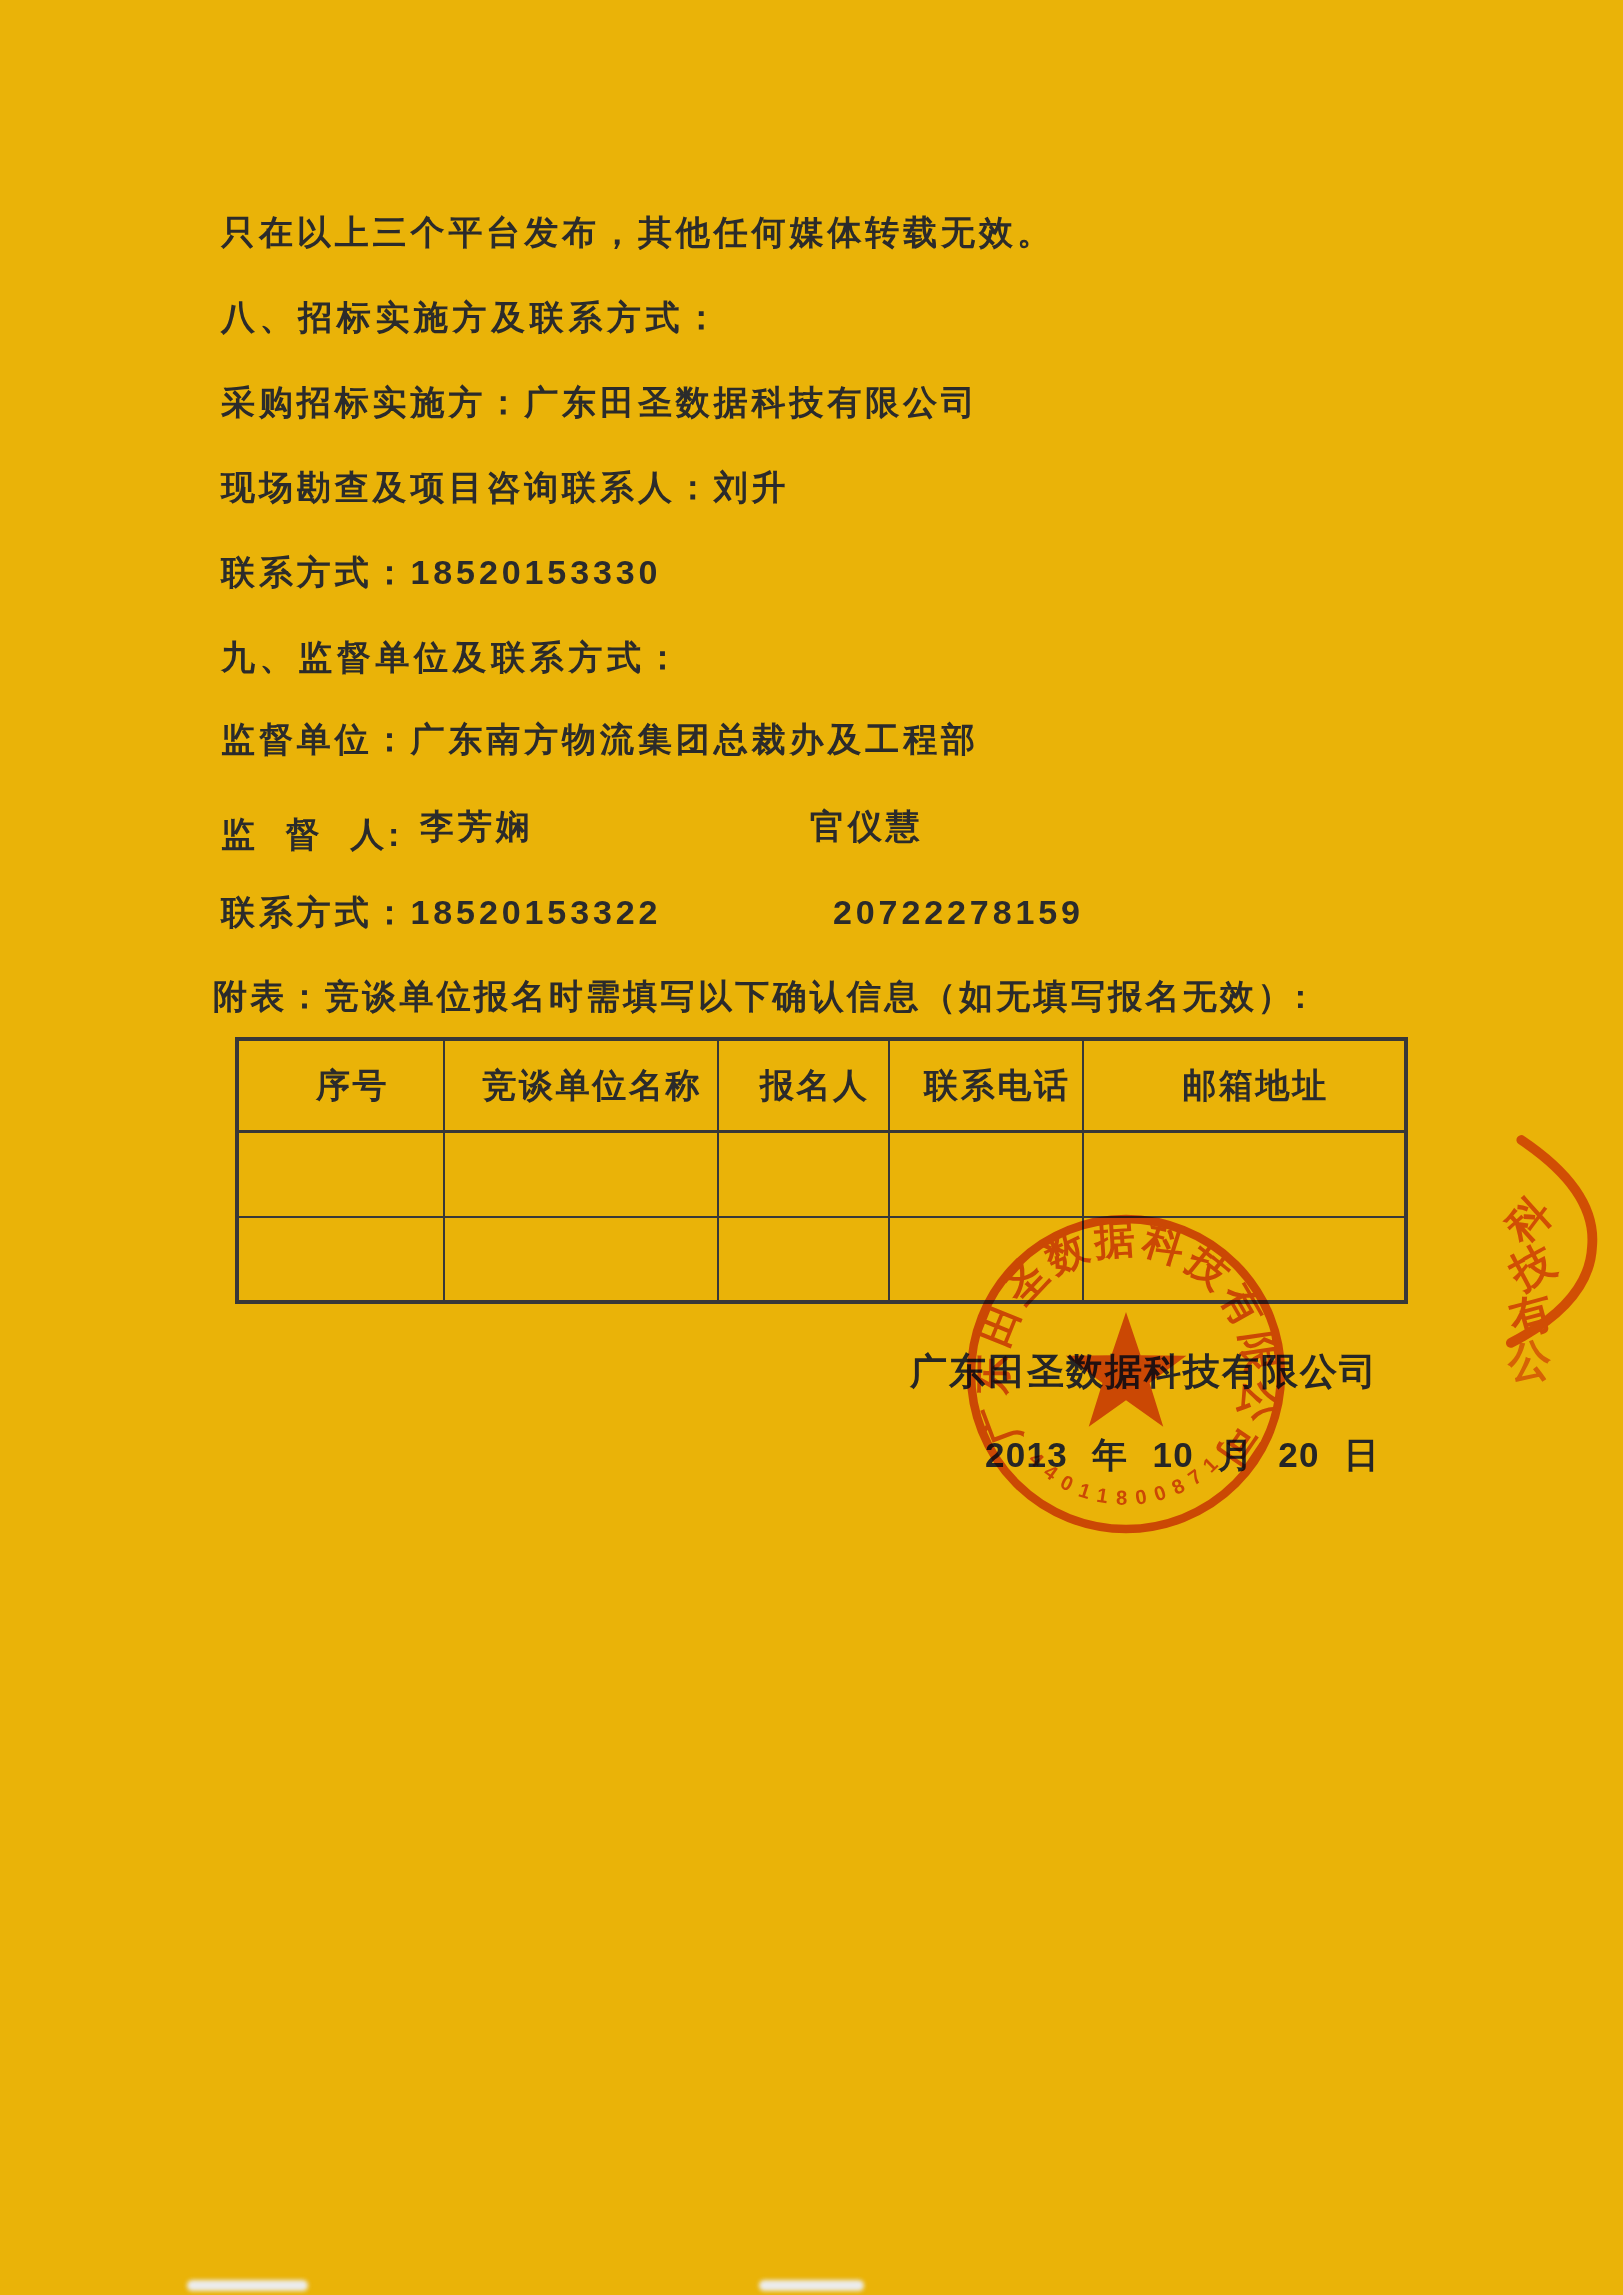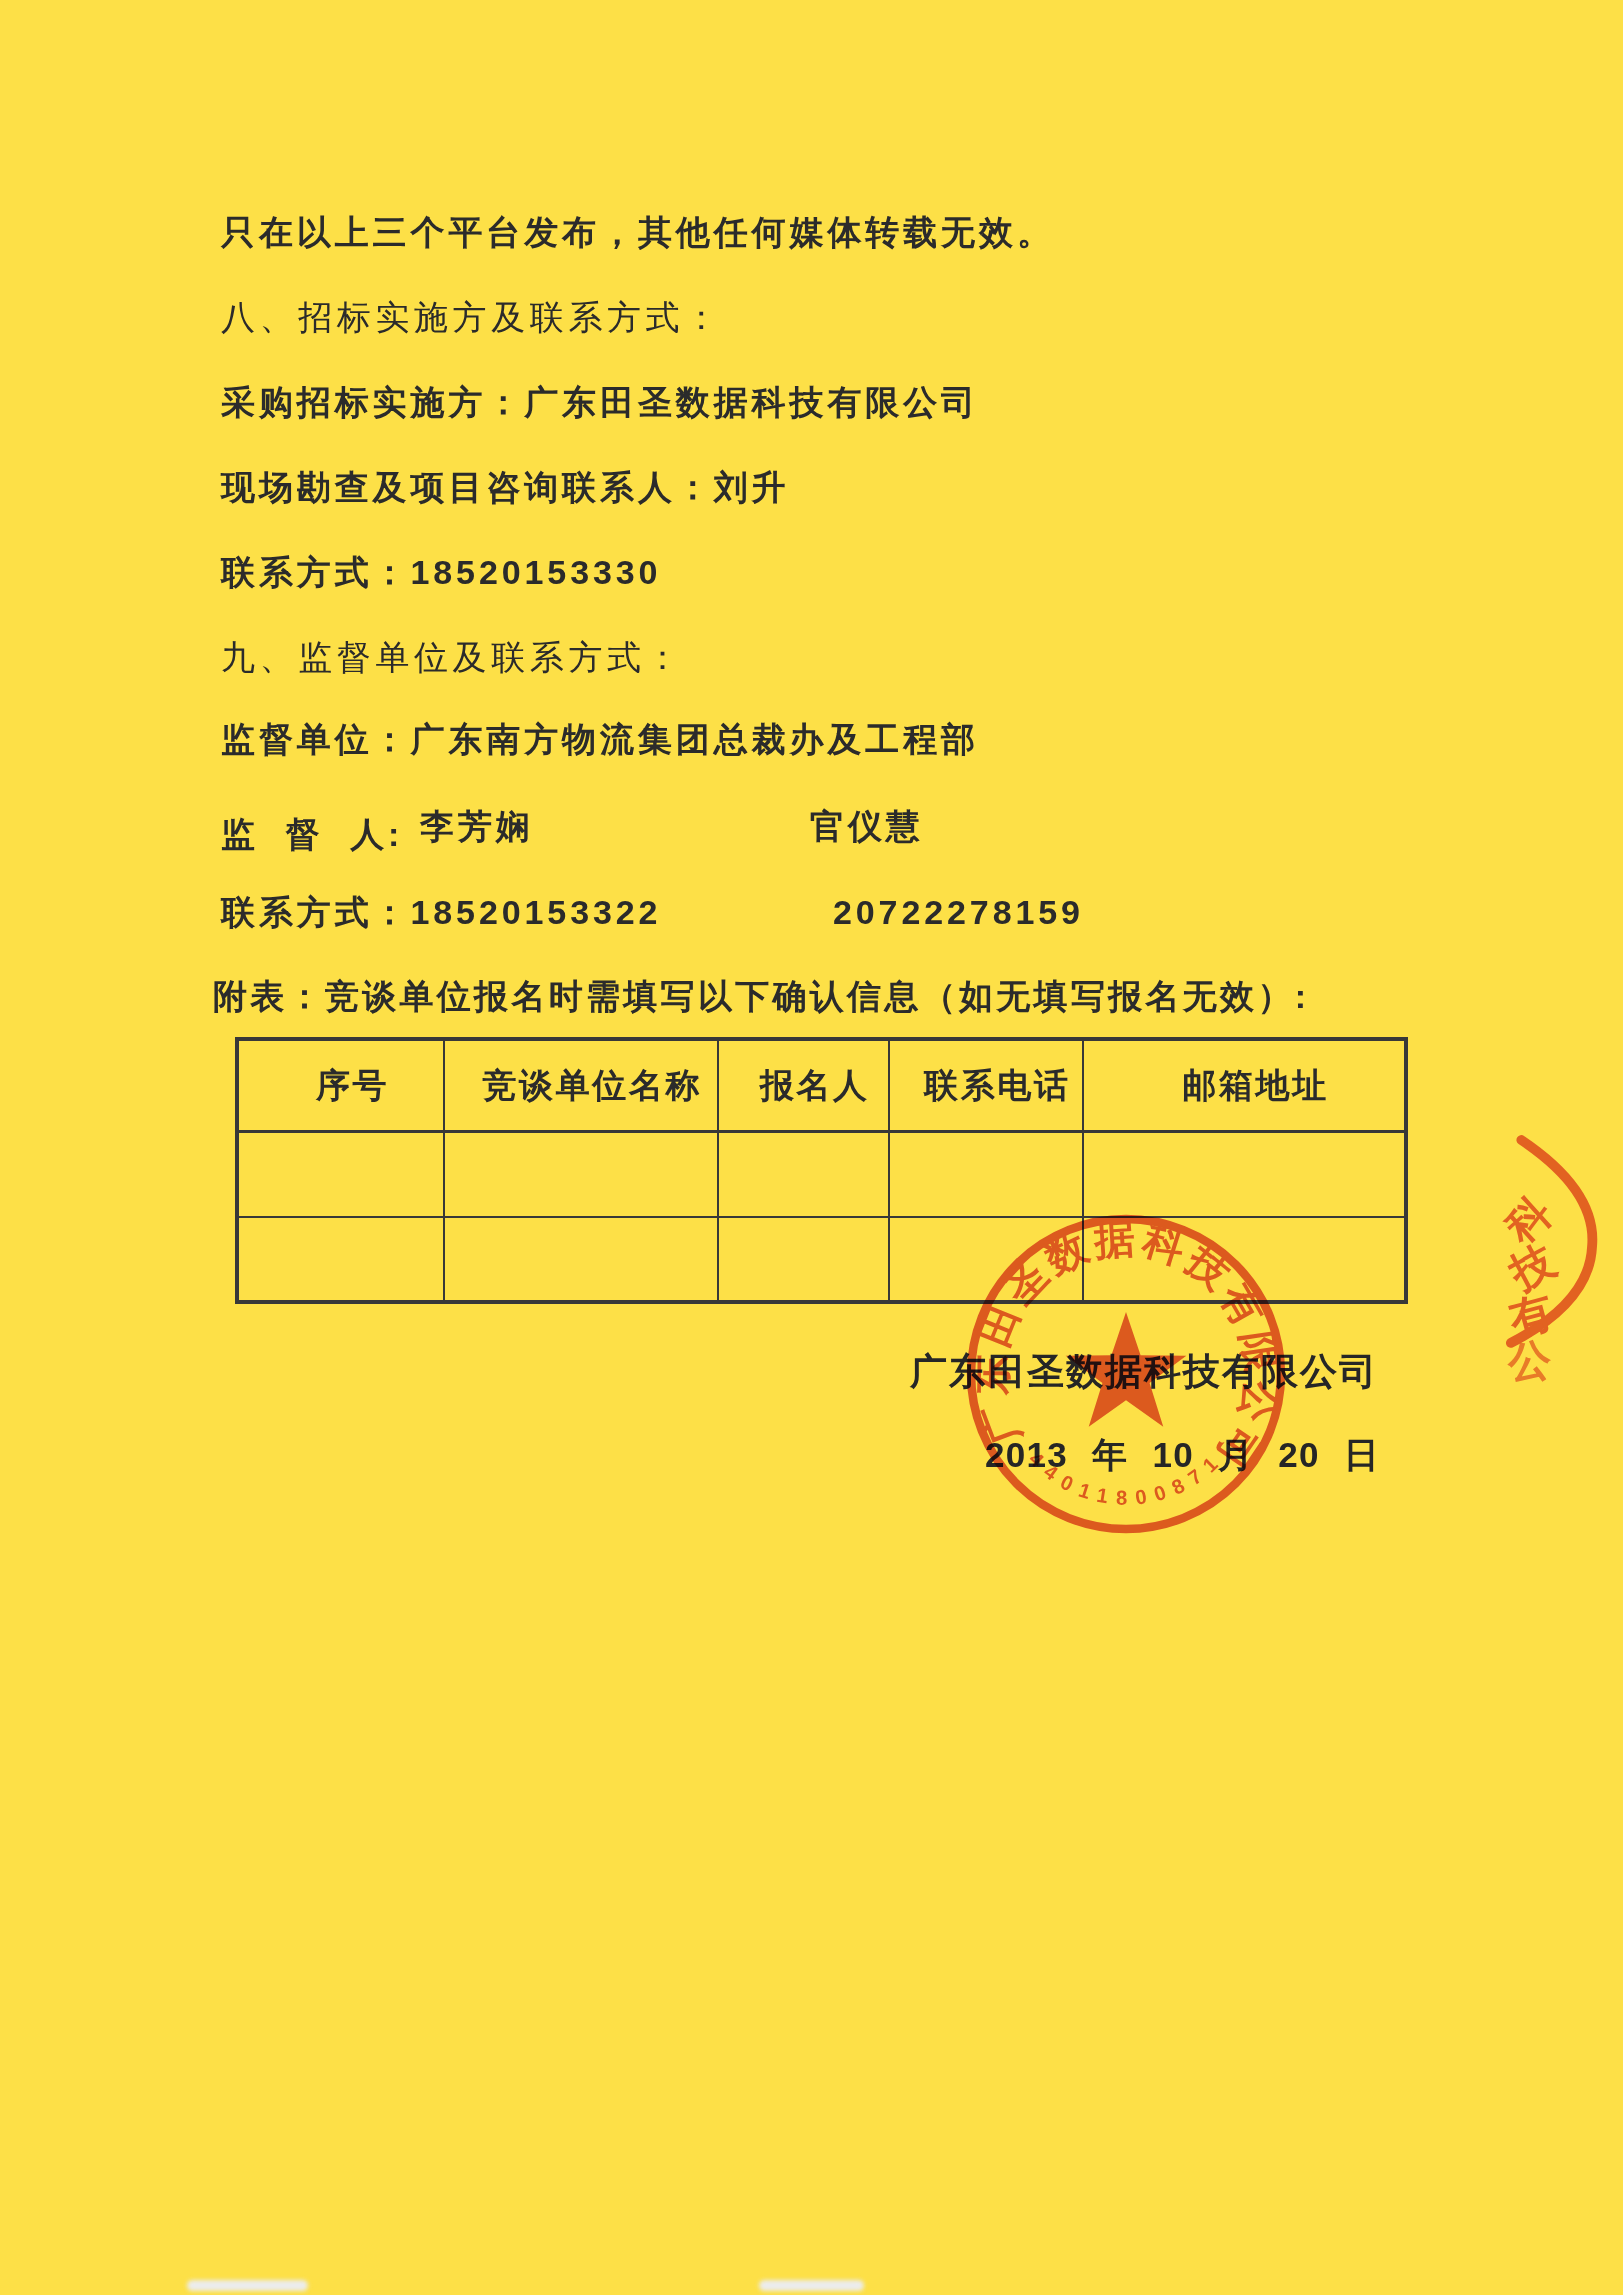--- a/index.html
+++ b/index.html
@@ -1,36 +1,36 @@
 <!DOCTYPE html>
 <html style="font-size:10.5px"><head>
 <meta charset="utf-8">
 <style>
   html,body{margin:0;padding:0;background:#888;}
   .page{
     position:relative;
     width:1623px;height:2295px;
     margin:0 auto;
-    background:#fde047;
+    background:#eab308;
     overflow:hidden;
     font-family:"Liberation Sans","DejaVu Sans",sans-serif;
     color:#2b2b2b;
   }
   
   .tline{
     position:absolute;
     left:221px;
     font-size:34px;
     line-height:1;
     letter-spacing:3.9px;
     font-weight:600;
     color:#2b2b2b;
     white-space:nowrap;
   }
-  .tline.bold{font-weight:400;letter-spacing:4.6px;}
+  .tline.bold{font-weight:700;letter-spacing:4.6px;}
   .seg{position:absolute;font-size:34px;line-height:1;letter-spacing:3.9px;font-weight:600;white-space:pre;}
   #line-intro      {top:215px;}
   #line-sec8       {top:300px;}
   #line-purchaser  {top:385px;}
   #line-survey     {top:470px;}
   #line-contact8   {top:555px;}
   #line-sec9       {top:640px;}
   #line-unit       {top:722px;}
   #seg-sup-label   {top:809px;left:221px;margin-top:8px;}
   #seg-sup-name1   {top:809px;left:420px;}

